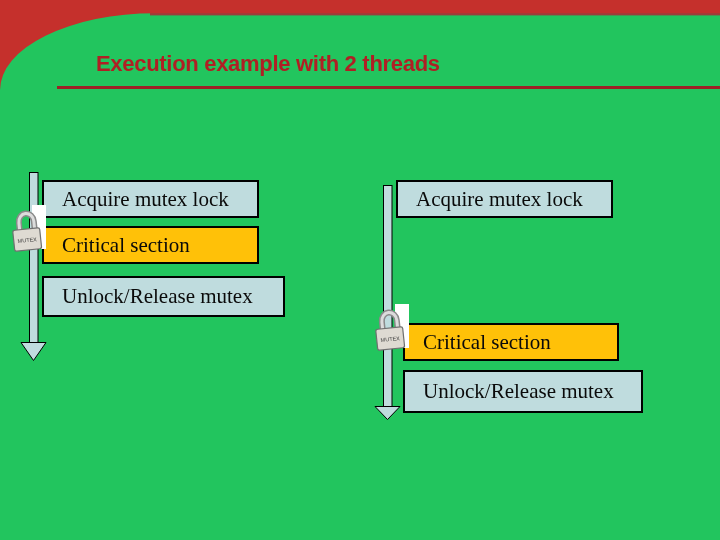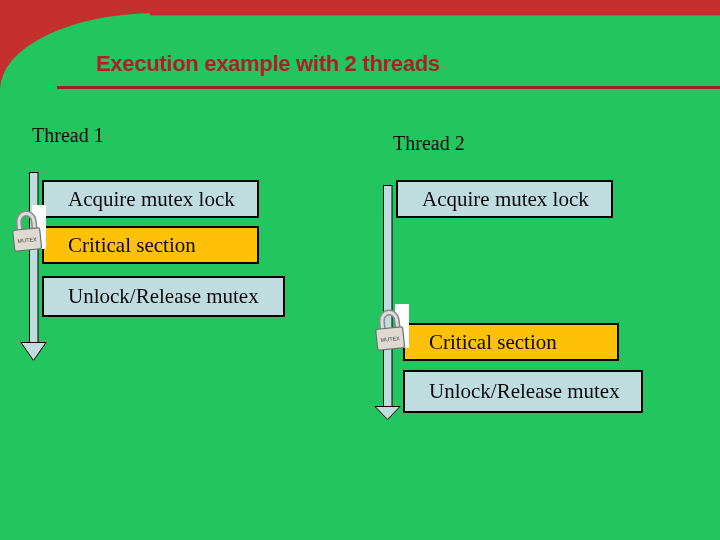--- a/index.html
+++ b/index.html
@@ -29,21 +29,21 @@
     background:var(--underline-red);
   }
   .thread-label{
     position:absolute;font-size:20px;color:var(--text-black);white-space:nowrap;
   }
   .t1-label{left:32px;top:124px;}
   .t2-label{left:393px;top:132px;}
   .step-box{
     position:absolute;box-sizing:border-box;border:2px solid #000;
     background:var(--step-blue);display:flex;align-items:center;
-    padding-left:24px;font-size:21px;color:var(--text-black);
+    padding-left:18px;font-size:21px;color:var(--text-black);
     white-space:nowrap;z-index:2;
   }
   .step-highlight{background:var(--step-orange);}
   .t1-s0{left:42px;top:180px;width:217px;height:38px;}
   .t1-s1{left:42px;top:226px;width:217px;height:38px;}
   .t1-s2{left:42px;top:276px;width:243px;height:41px;}
   .t2-s0{left:396px;top:180px;width:217px;height:38px;}
   .t2-s1{left:403px;top:323px;width:216px;height:38px;}
   .t2-s2{left:403px;top:370px;width:240px;height:43px;}
   .arrow-svg{position:absolute;z-index:1;display:block;}
@@ -59,22 +59,20 @@
 <div class="slide">
 
   <svg class="hdr-svg" width="720" height="100" viewBox="0 0 720 100">
     <rect x="150" y="12.6" width="570" height="2.8" style="fill:var(--banner-edge)"></rect>
     <path d="M 720 0 L 720 13.2 L 155 13.2 A 155 77 0 0 0 0 90 L 0 0 Z" style="fill:var(--banner-red)"></path>
   </svg>
 
   <div class="slide-title">Execution example with 2 threads</div>
   <div class="title-underline"></div>
 
-  <div class="thread-label t1-label">Thread 1</div>
-  <div class="thread-label t2-label">Thread 2</div>
 
   <svg class="arrow-svg t1-arrow" width="27" height="190" viewBox="0 0 27 190">
     <rect x="9.5" y="0.5" width="8.5" height="170" style="fill:var(--arrow-blue)" stroke="#000" stroke-width="1"></rect>
     <polygon points="1,170.5 26,170.5 13.5,188.5" style="fill:var(--arrow-blue)" stroke="#000" stroke-width="1"></polygon>
   </svg>
 
   <svg class="arrow-svg t2-arrow" width="27" height="236" viewBox="0 0 27 236">
     <rect x="9.5" y="0.5" width="8.5" height="221" style="fill:var(--arrow-blue)" stroke="#000" stroke-width="1"></rect>
     <polygon points="1,221.5 26,221.5 13.5,234.5" style="fill:var(--arrow-blue)" stroke="#000" stroke-width="1"></polygon>
   </svg>

